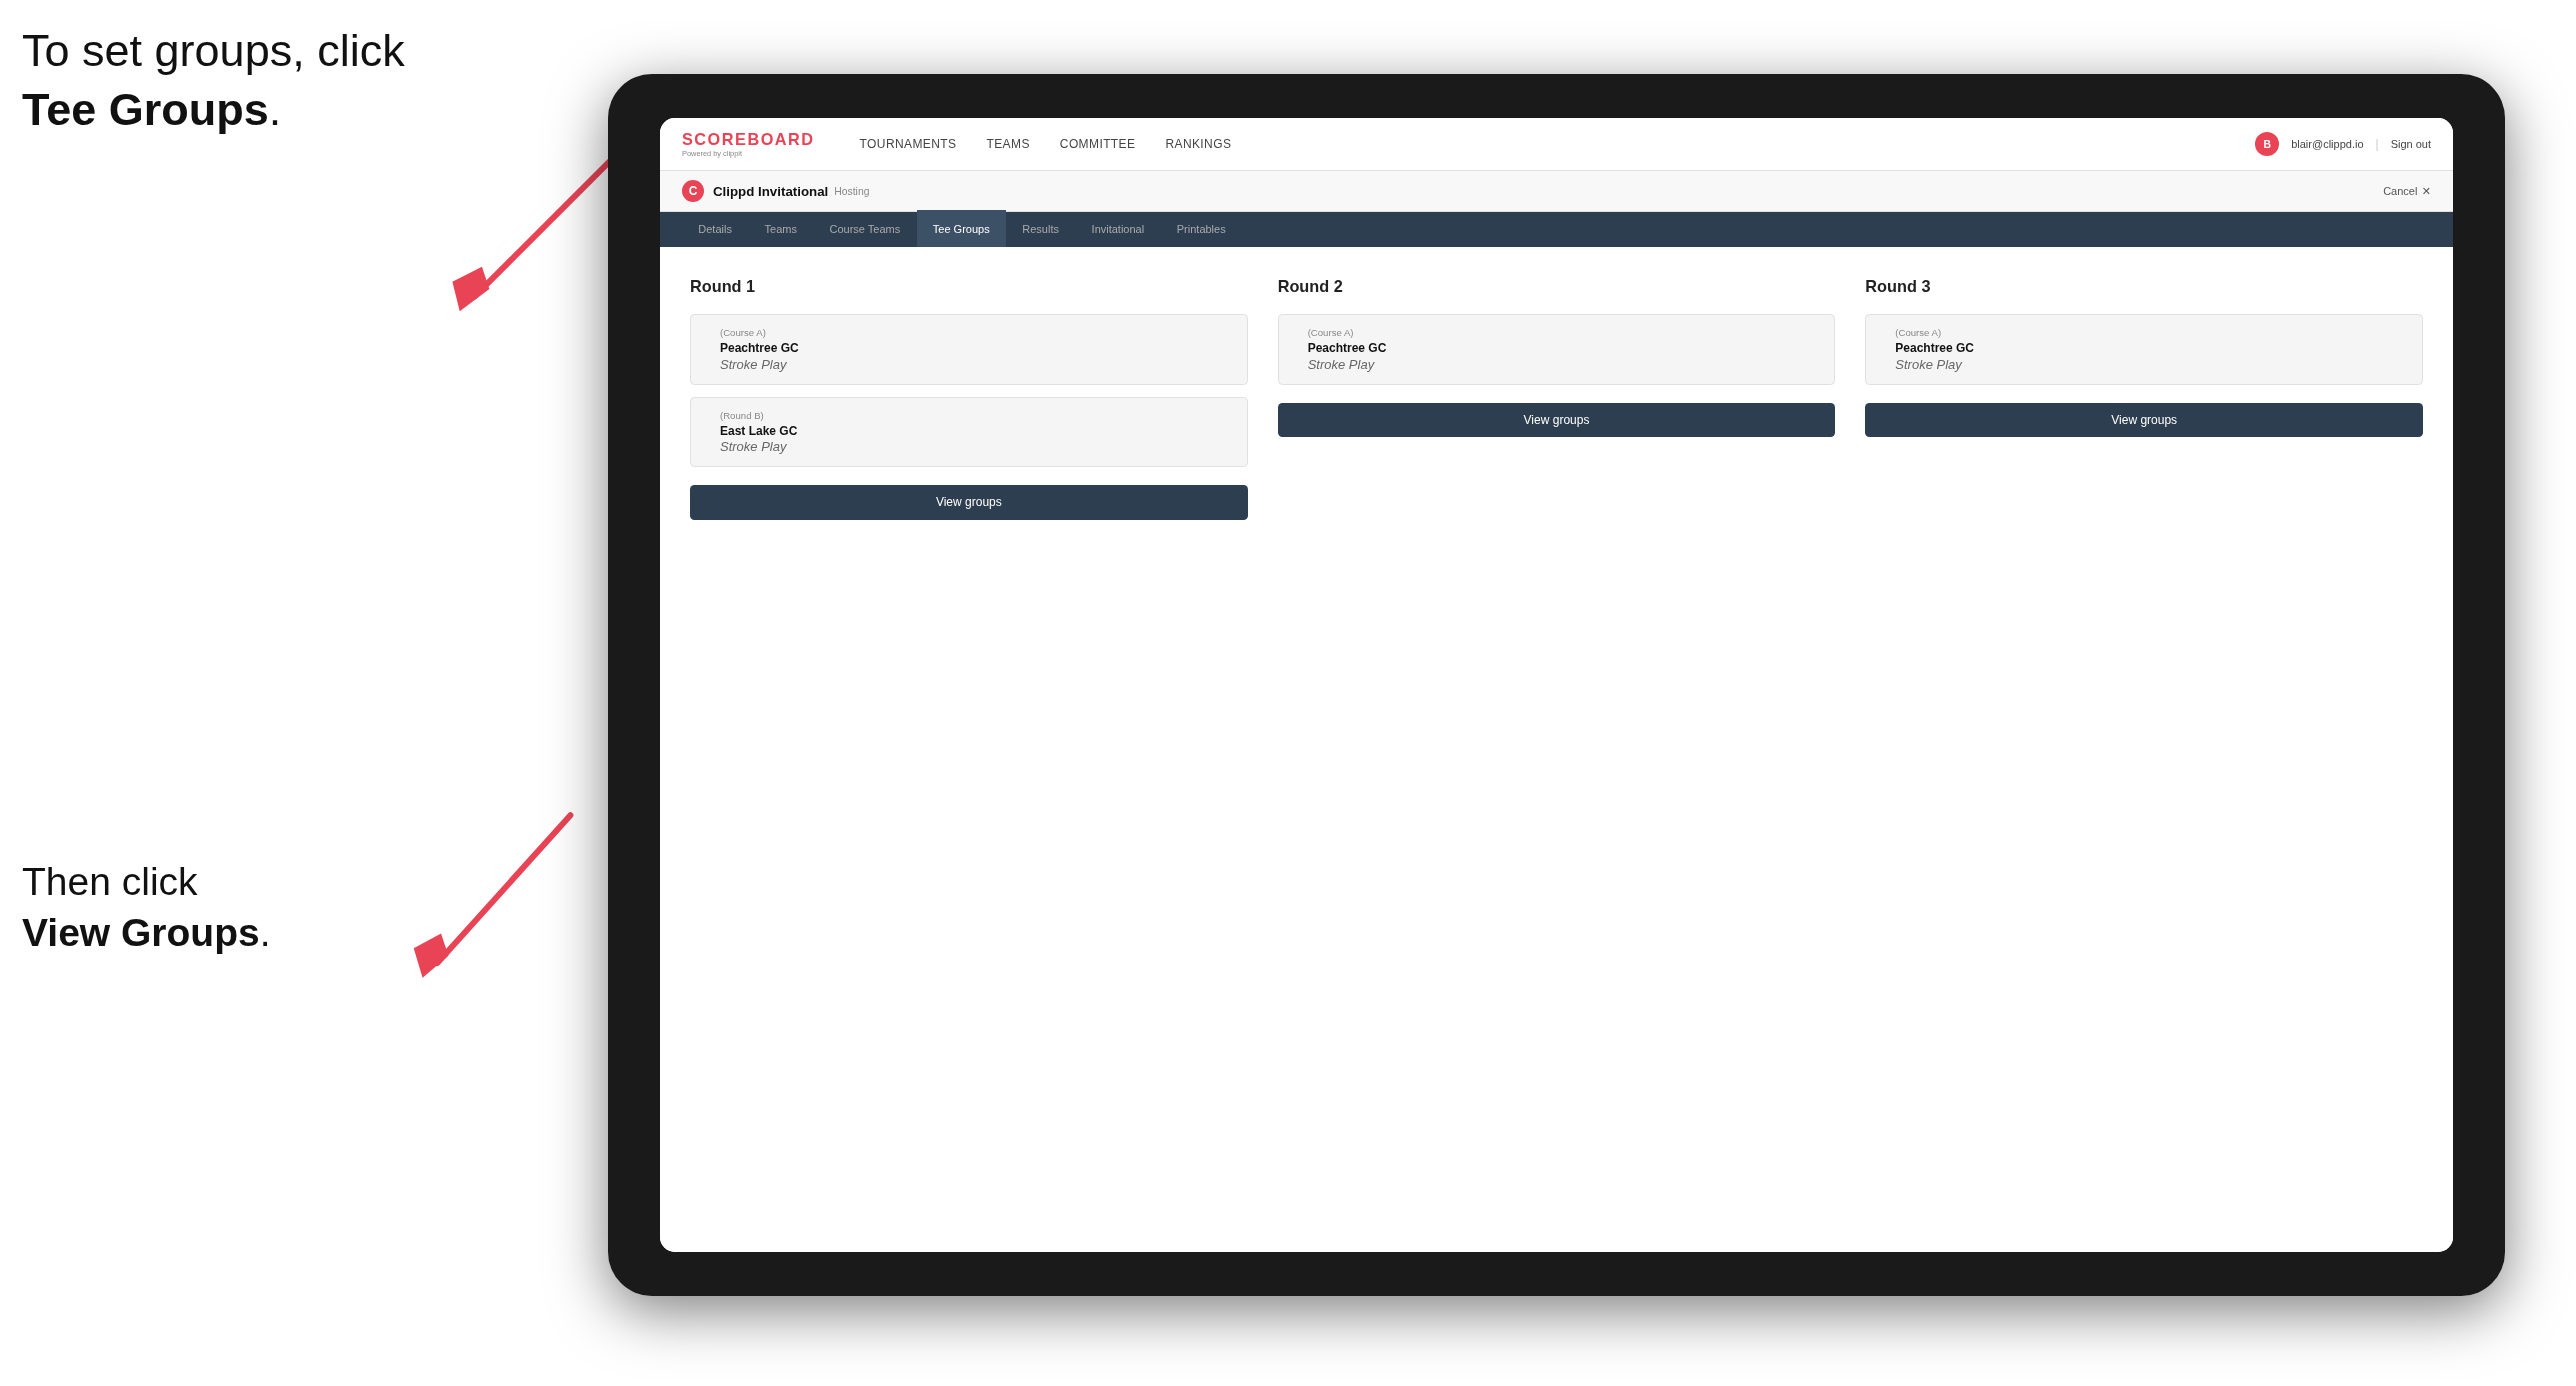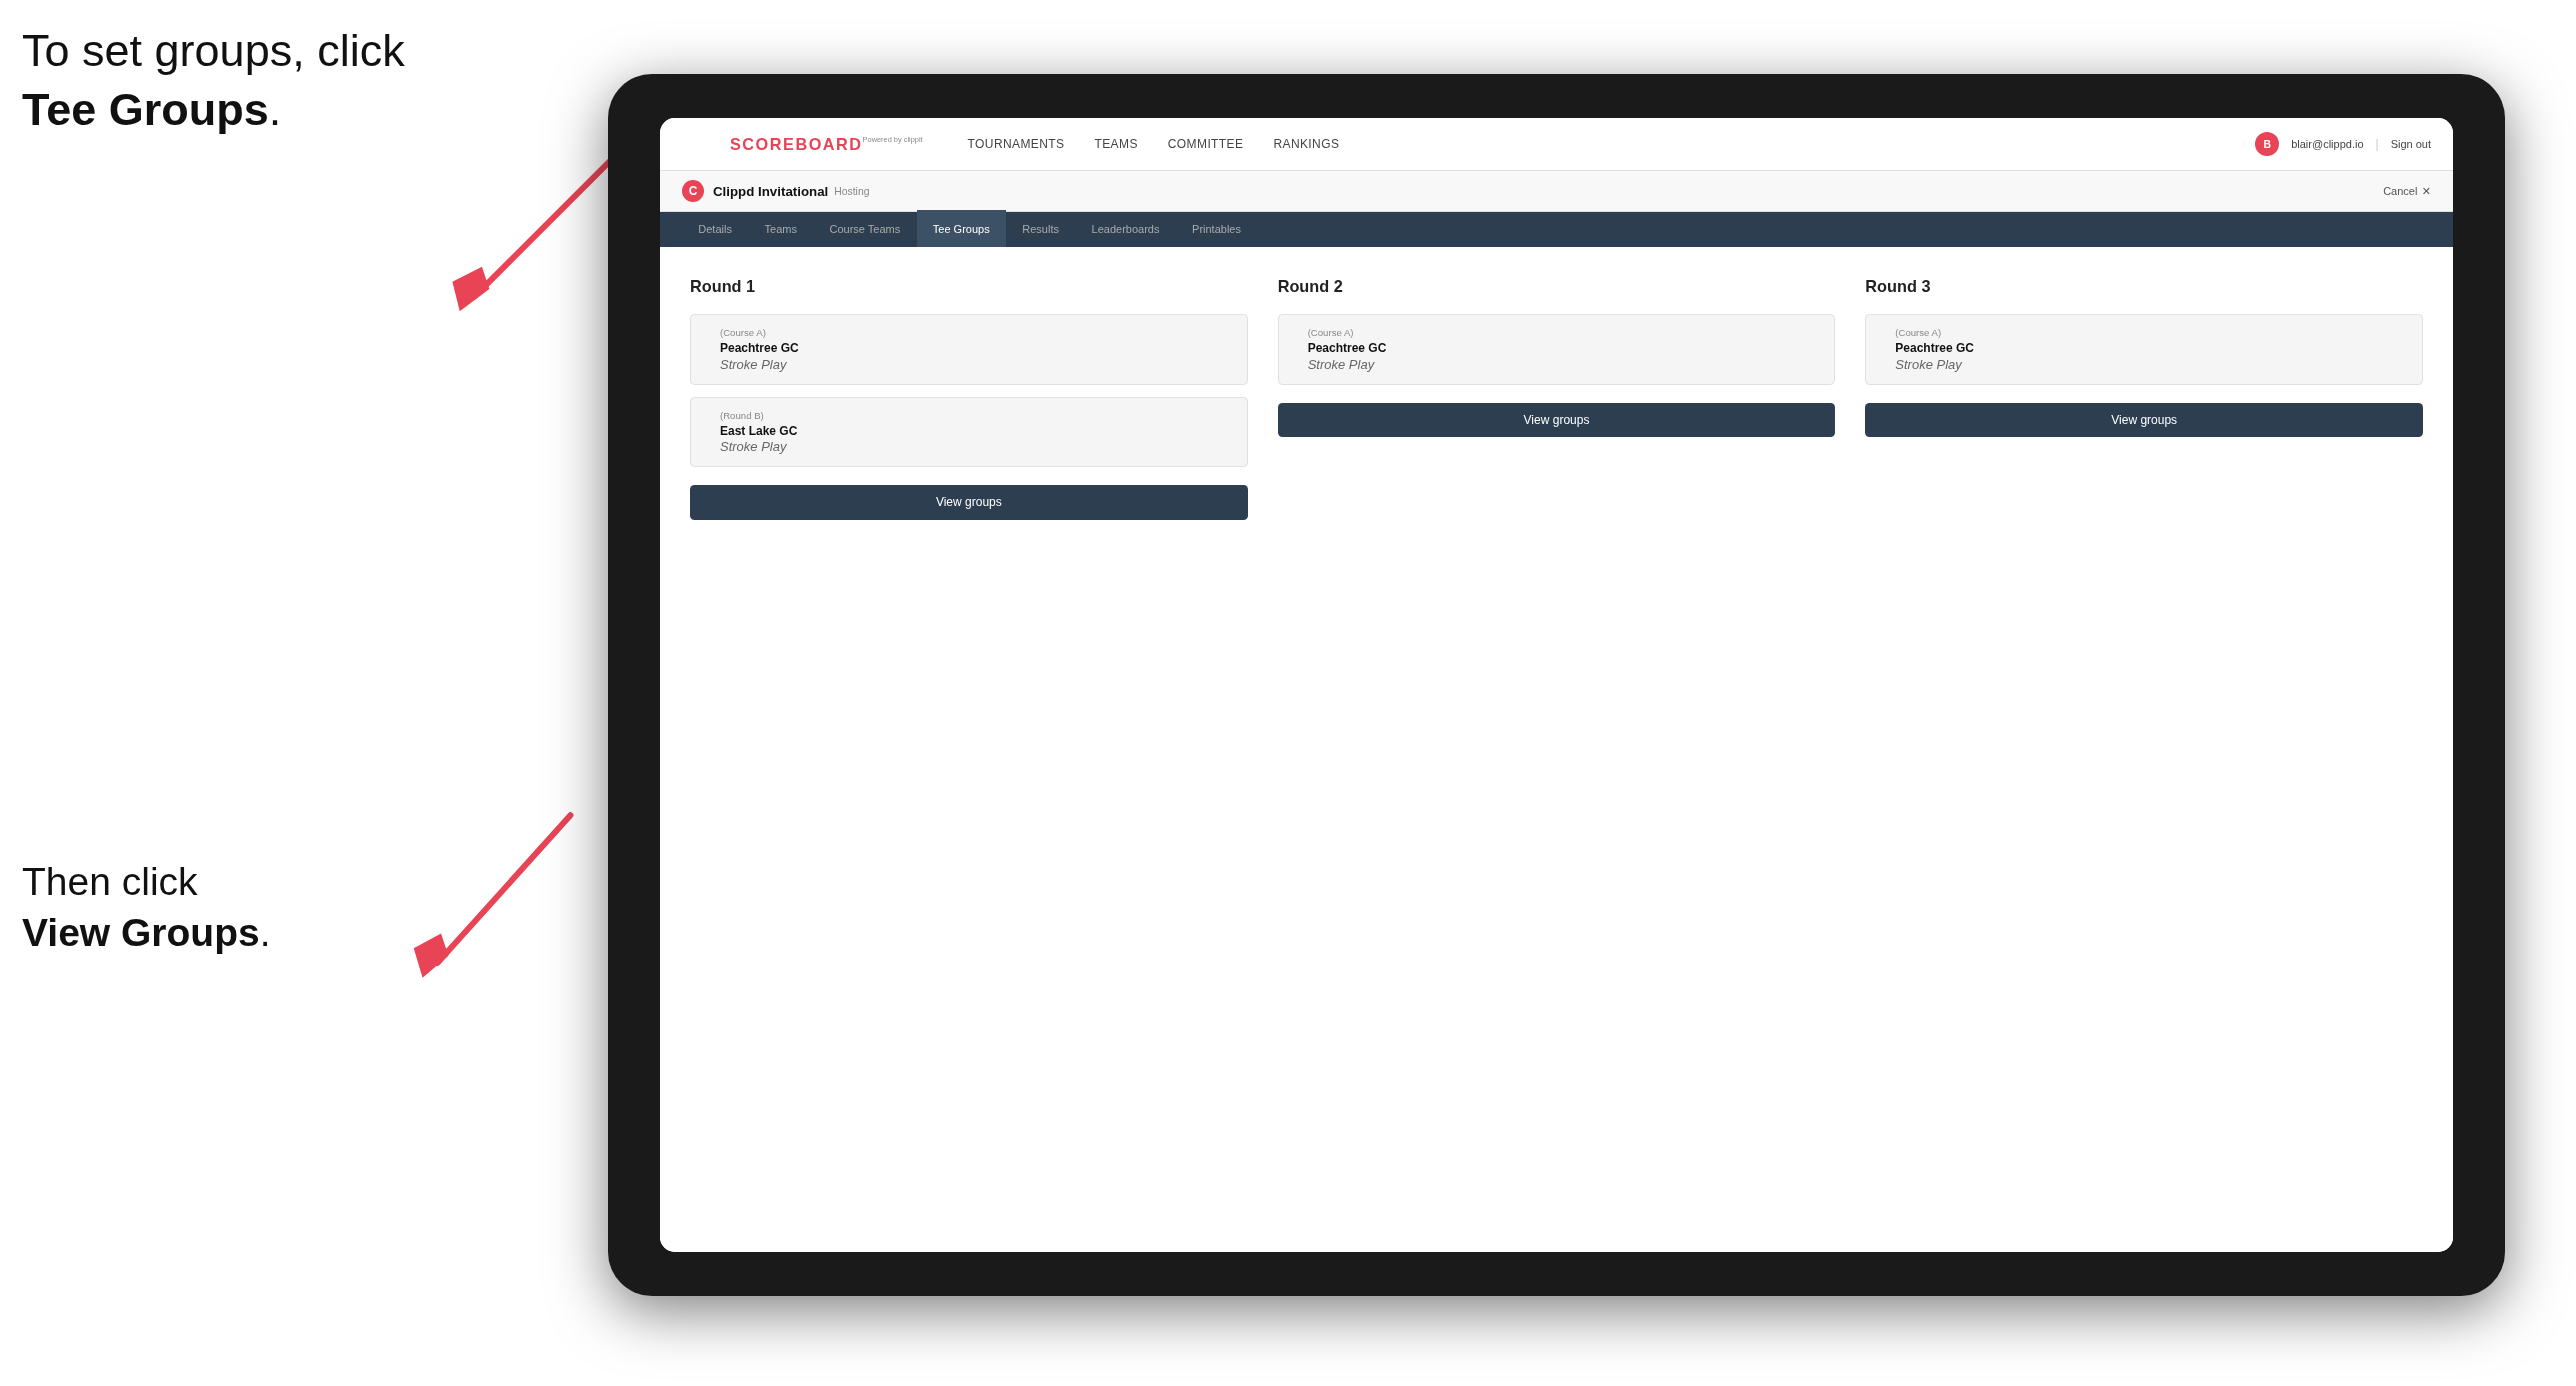--- a/index.html
+++ b/index.html
@@ -83,23 +83,22 @@
       border-bottom: 0.7px solid #e0e0e0;
       height: 53px;
       display: flex;
       align-items: center;
       padding: 0 22px;
       gap: 0;
     }
 
     .logo-area {
       display: flex;
-      flex-direction: row;
+      flex-direction: column;
       margin-right: 30px;
-      margin-left: 48px;
     }
 
     .logo-scoreboard {
       font-size: 16.3px;
       font-weight: 800;
       letter-spacing: 1.5px;
       color: #1a1a2e;
     }
 
     .logo-scoreboard span {
@@ -366,21 +365,21 @@
         <span>✕</span>
       </div>
     </div>
 
     <div class="tab-nav">
       <div class="tab-item">Details</div>
       <div class="tab-item">Teams</div>
       <div class="tab-item">Course Teams</div>
       <div class="tab-item active">Tee Groups</div>
       <div class="tab-item">Results</div>
-      <div class="tab-item">Leaderboards</div>
+      <div class="tab-item">Invitational</div>
       <div class="tab-item">Printables</div>
     </div>
 
     <div class="main-content">
       <div class="rounds-container">
 
         <div class="round-section">
           <div class="round-title">Round 1</div>
           <div class="course-card">
             <div class="course-label">(Course A)</div>

